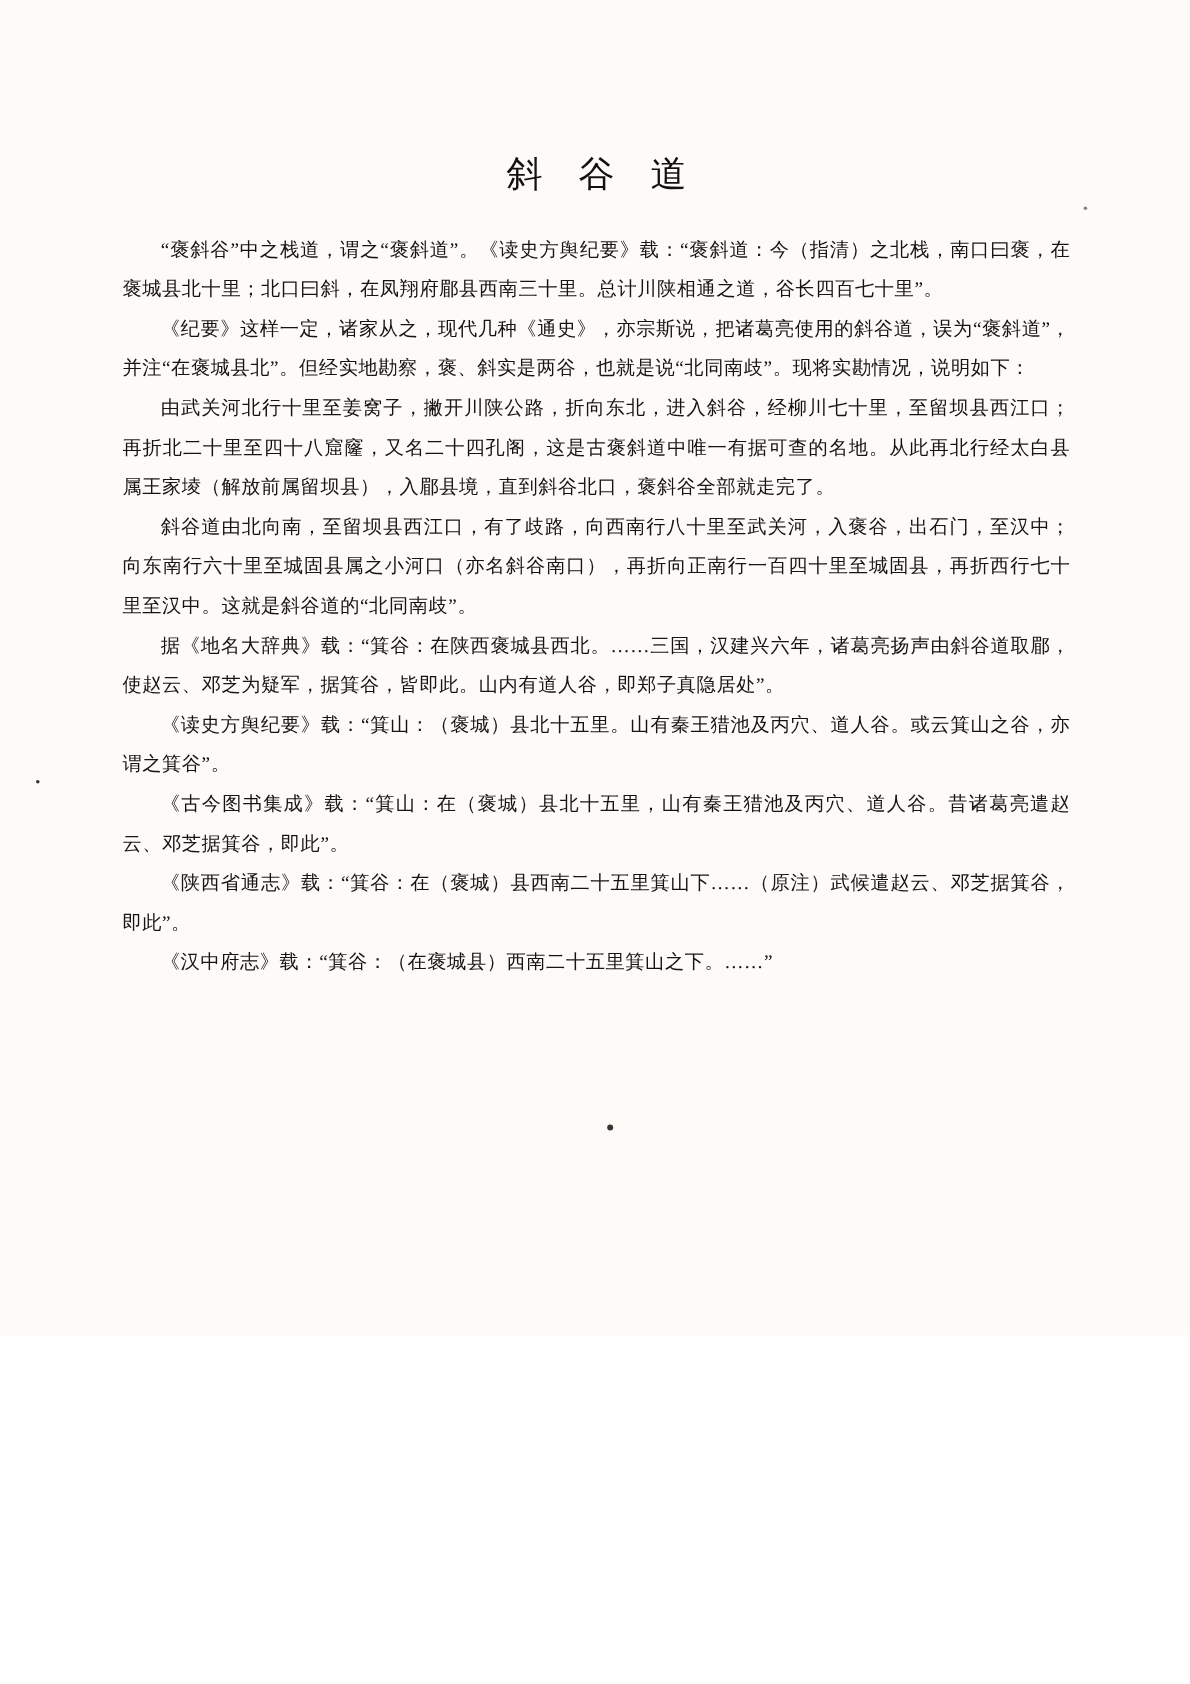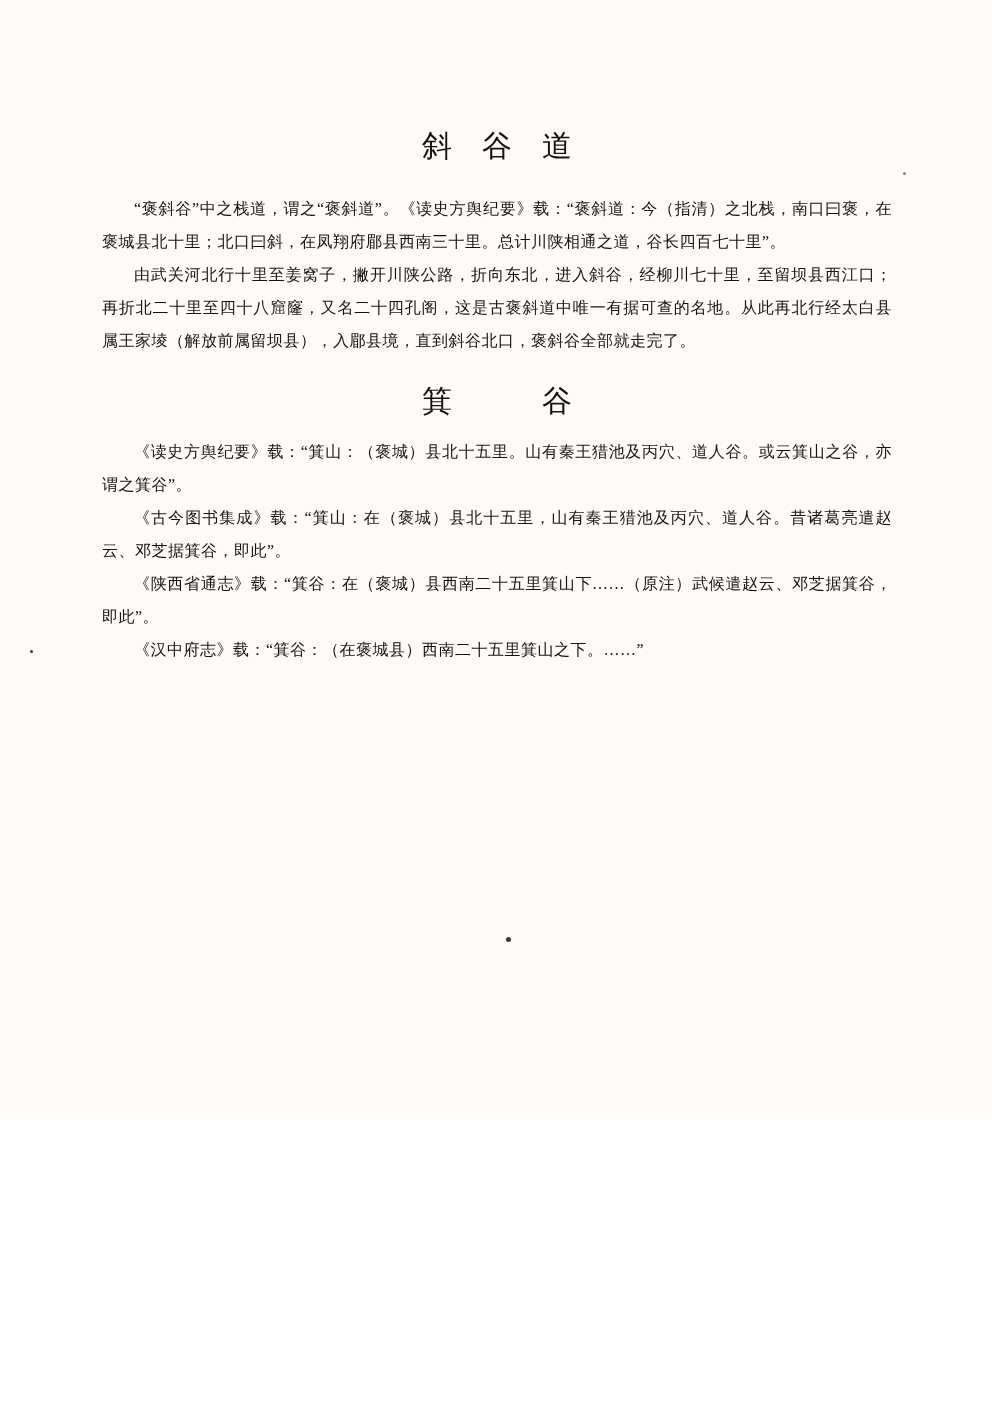--- a/index.html
+++ b/index.html
@@ -67,24 +67,26 @@
 </style>
 </head>
 <body>
 
 <div class="page">
   <div class="content">
 
     <h1 class="sec-title t1">斜　谷　道</h1>
 
     <p>“褒斜谷”中之栈道，谓之“褒斜道”。《读史方舆纪要》载：“褒斜道：今（指清）之北栈，南口曰褒，在褒城县北十里；北口曰斜，在凤翔府郿县西南三十里。总计川陕相通之道，谷长四百七十里”。</p>
+    <p>《纪要》这样一定，诸家从之，现代几种《通史》，亦宗斯说，把诸葛亮使用的斜谷道，误为“褒斜道”，并注“在褒城县北”。但经实地勘察，褒、斜实是两谷，也就是说“北同南歧”。现将实勘情况，说明如下：</p>
     <p>由武关河北行十里至姜窝子，撇开川陕公路，折向东北，进入斜谷，经柳川七十里，至留坝县西江口；再折北二十里至四十八窟窿，又名二十四孔阁，这是古褒斜道中唯一有据可查的名地。从此再北行经太白县属王家堎（解放前属留坝县），入郿县境，直到斜谷北口，褒斜谷全部就走完了。</p>
+    <p>斜谷道由北向南，至留坝县西江口，有了歧路，向西南行八十里至武关河，入褒谷，出石门，至汉中；向东南行六十里至城固县属之小河口（亦名斜谷南口），再折向正南行一百四十里至城固县，再折西行七十里至汉中。这就是斜谷道的“北同南歧”。</p>
 
-    <h2 class="sec-title t2">箕　　　谷</h2>
 
+    <p>据《地名大辞典》载：“箕谷：在陕西褒城县西北。……三国，汉建兴六年，诸葛亮扬声由斜谷道取郿，使赵云、邓芝为疑军，据箕谷，皆即此。山内有道人谷，即郑子真隐居处”。</p>
     <p>《读史方舆纪要》载：“箕山：（褒城）县北十五里。山有秦王猎池及丙穴、道人谷。或云箕山之谷，亦谓之箕谷”。</p>
     <p>《古今图书集成》载：“箕山：在（褒城）县北十五里，山有秦王猎池及丙穴、道人谷。昔诸葛亮遣赵云、邓芝据箕谷，即此”。</p>
     <p>《陕西省通志》载：“箕谷：在（褒城）县西南二十五里箕山下……（原注）武候遣赵云、邓芝据箕谷，即此”。</p>
     <p>《汉中府志》载：“箕谷：（在褒城县）西南二十五里箕山之下。……”</p>
 
   </div>
 
   <div class="page-number">• 195 •</div>
 
   <div class="speck s1"></div>

